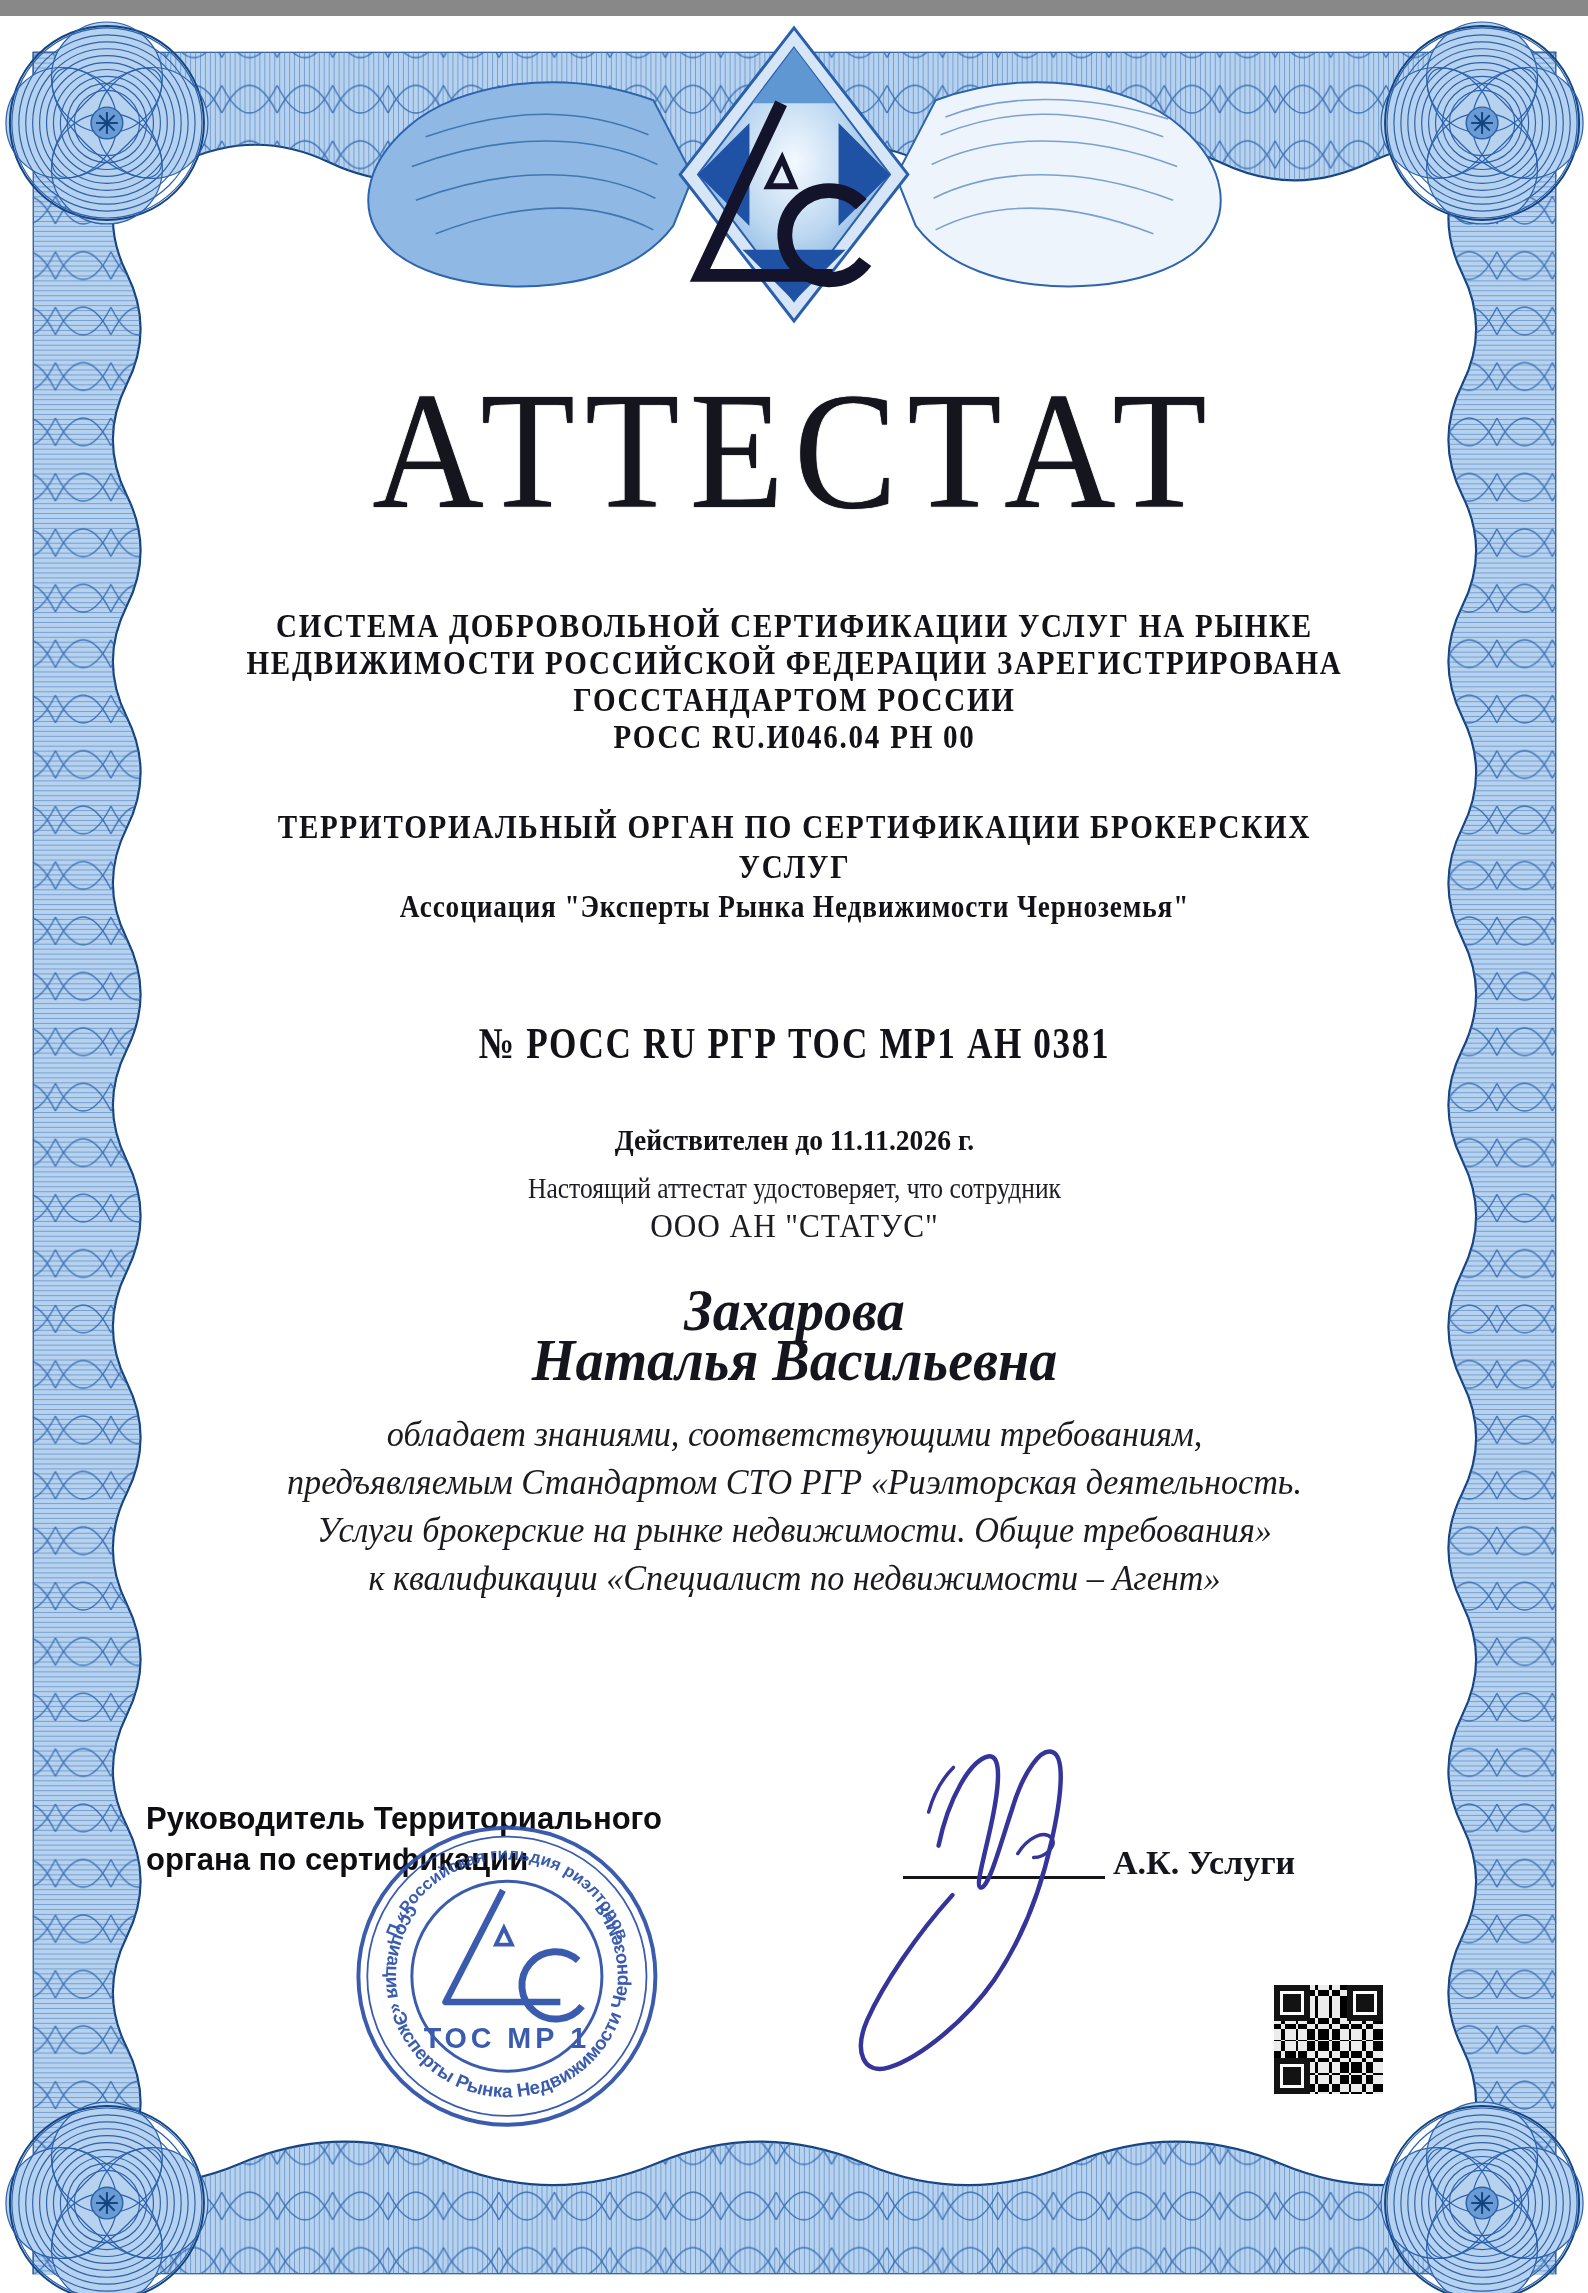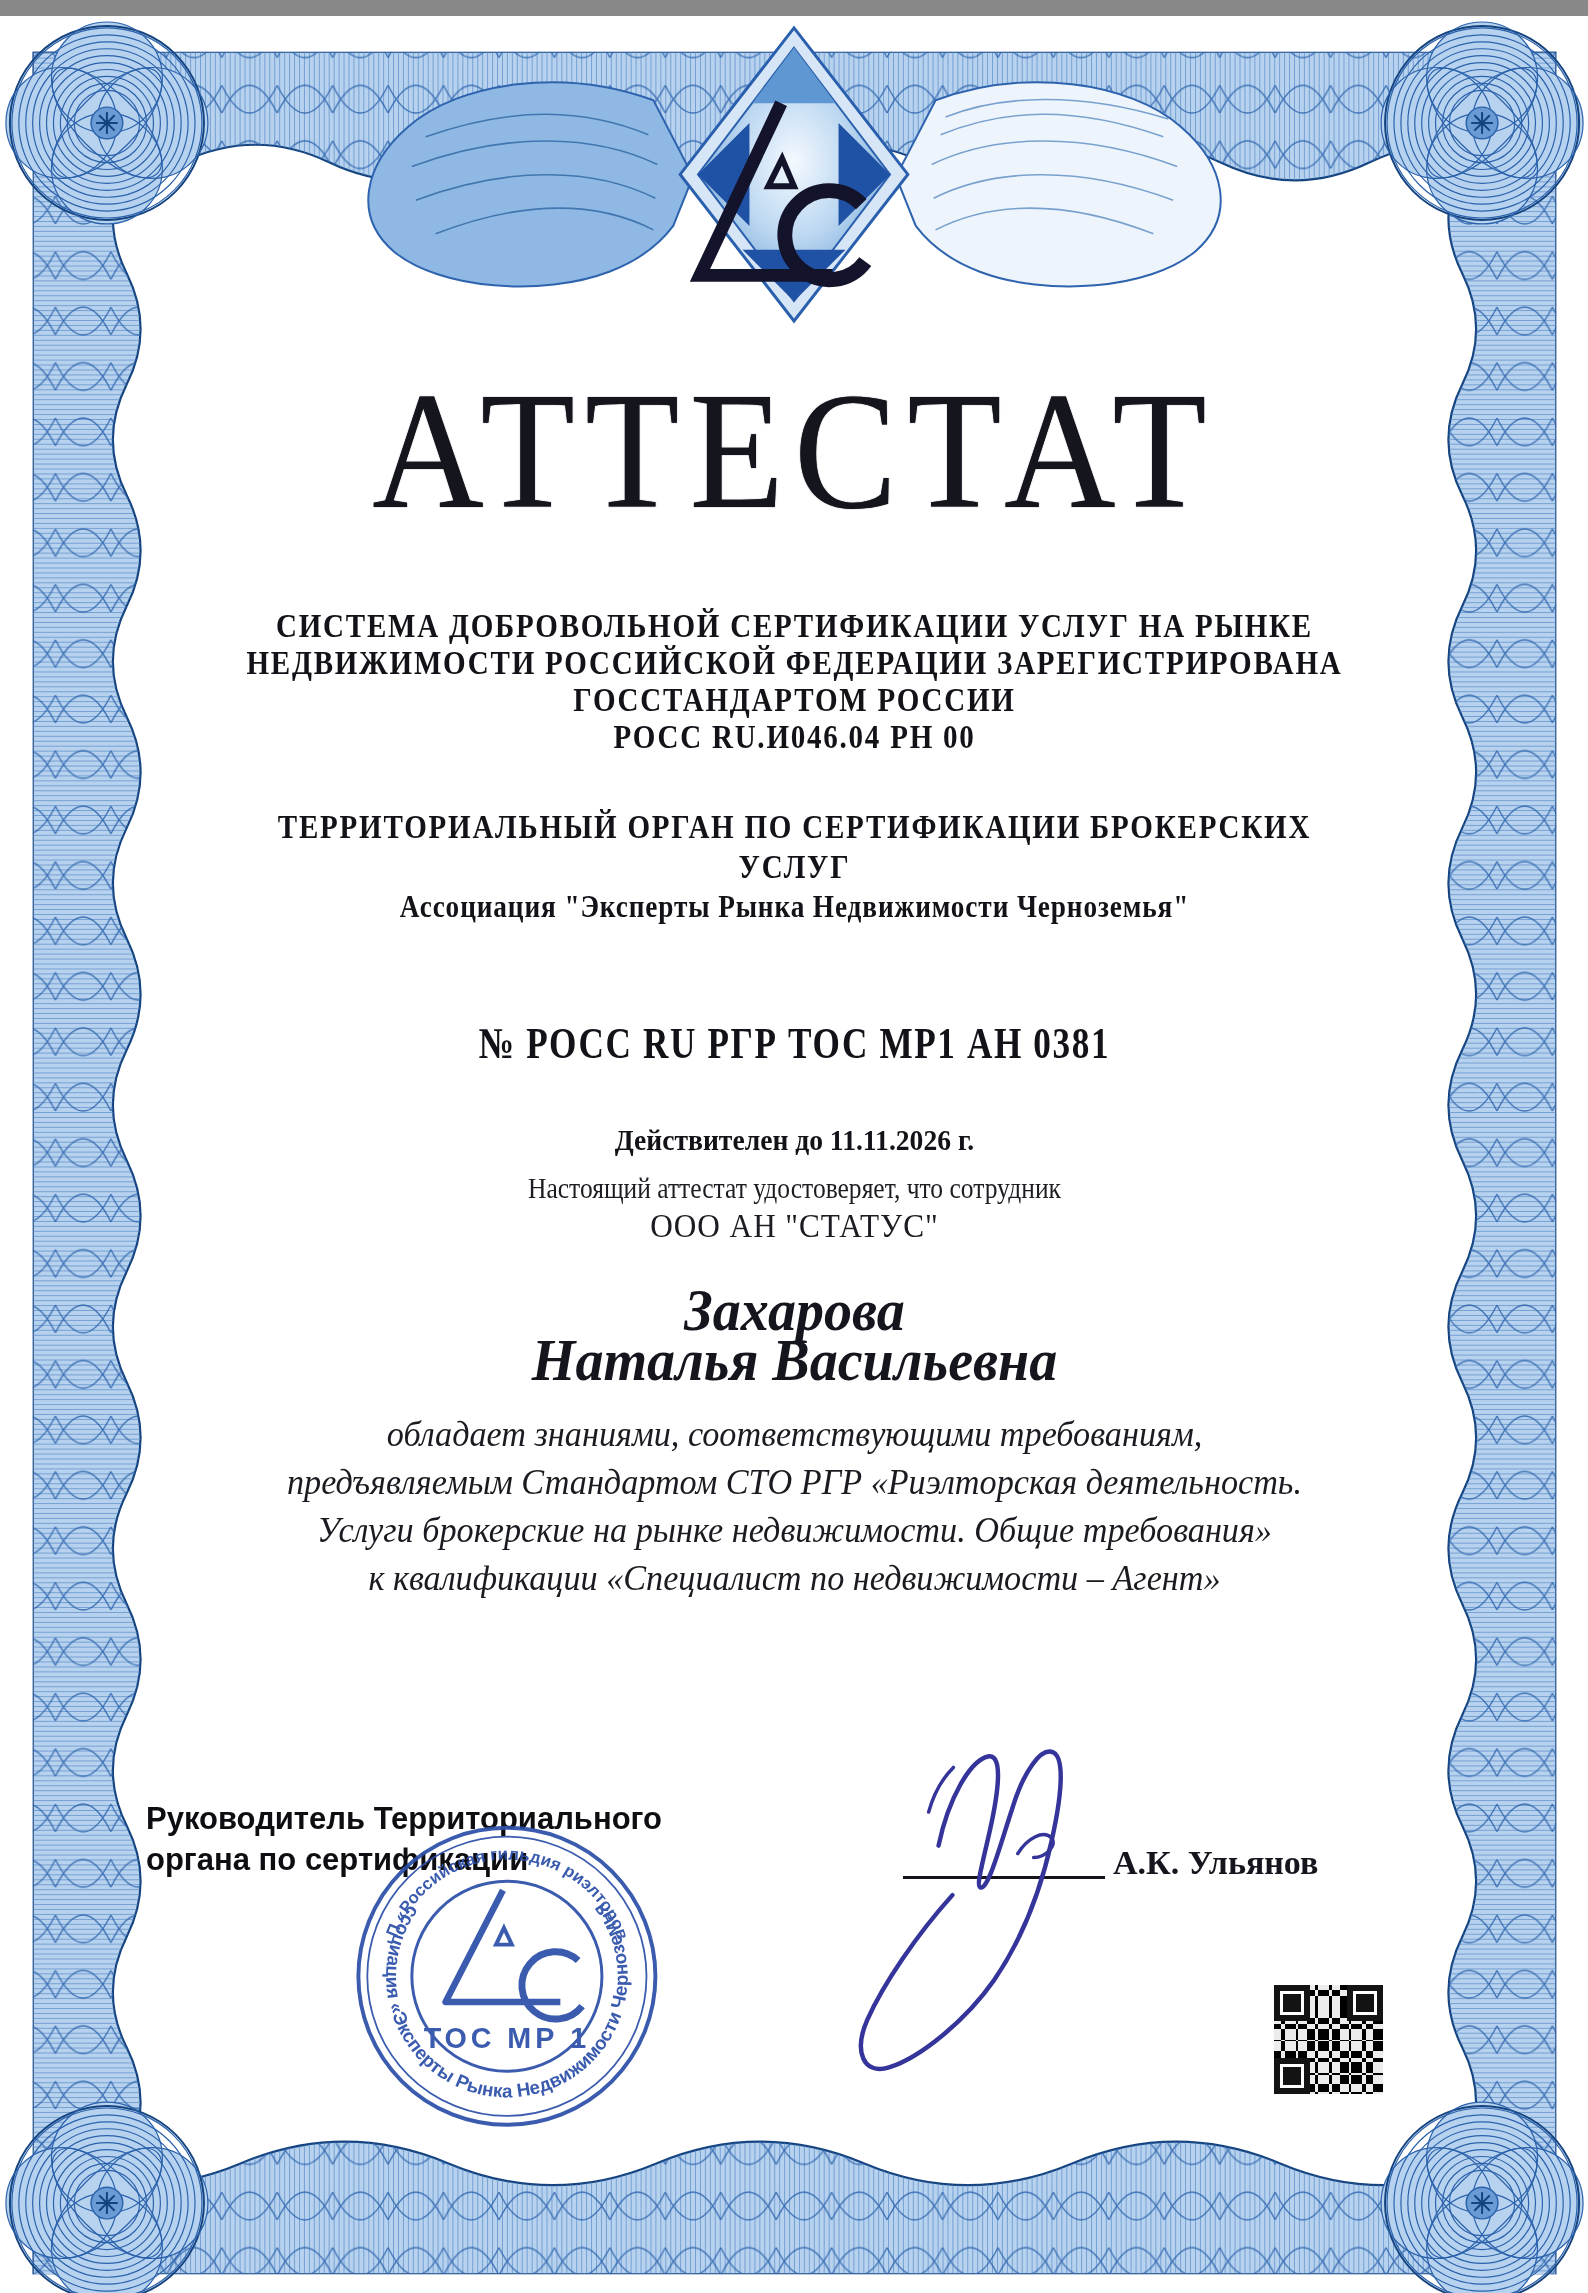--- a/index.html
+++ b/index.html
@@ -265,21 +265,21 @@
     <div>Услуги брокерские на рынке недвижимости. Общие требования»</div>
     <div>к квалификации «Специалист по недвижимости – Агент»</div>
   </div>
 
   <div class="abs role">
     <div>Руководитель Территориального</div>
     <div>органа по сертификации</div>
   </div>
 
   <div class="abs sigline"></div>
-  <div class="abs signame">А.К. Ульянов</div>
+  <div class="abs signame">А.К. Услуги</div>
 
   <svg class="layer" viewBox="0 0 1605 2317" xmlns="http://www.w3.org/2000/svg">
     <g opacity="0.92" fill="none" stroke="#2b4fa8">
       <circle cx="512" cy="1980" r="150" stroke-width="4"></circle>
       <circle cx="512" cy="1980" r="141" stroke-width="1.8"></circle>
       <circle cx="512" cy="1980" r="96" stroke-width="3"></circle>
       <path id="arcTop" d="M401 1940 A118 118 0 0 1 623 1940" fill="none" stroke="none"></path>
       <path id="arcBot" d="M416 1905 A122 122 0 1 0 608 1905" fill="none" stroke="none"></path>
       <text font-family="Liberation Sans, sans-serif" font-size="17" font-weight="bold" fill="#2b4fa8" stroke="none">
         <textPath href="#arcTop" startOffset="50%" text-anchor="middle">* НП «Российская гильдия риэлторов» *</textPath>

